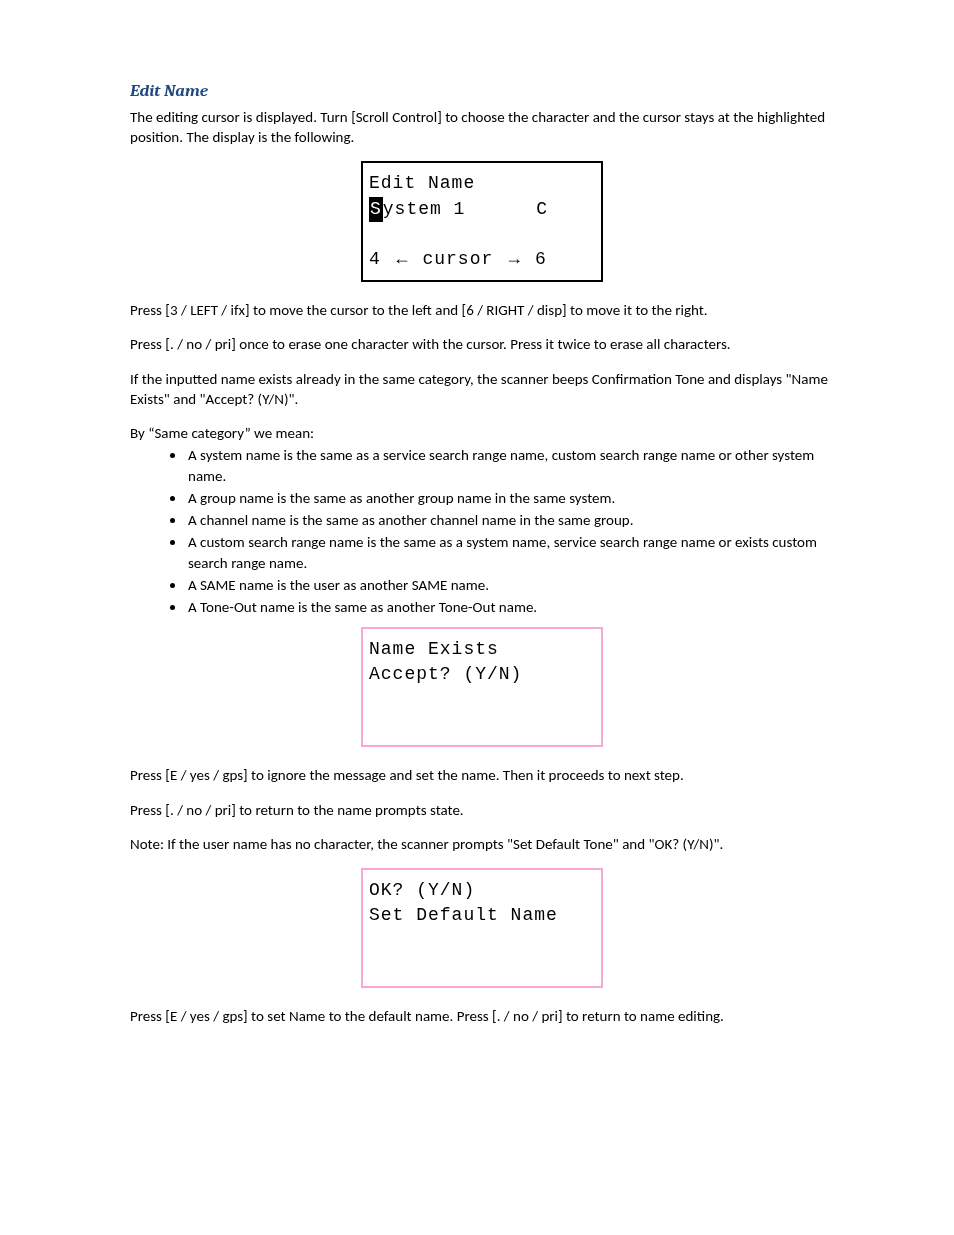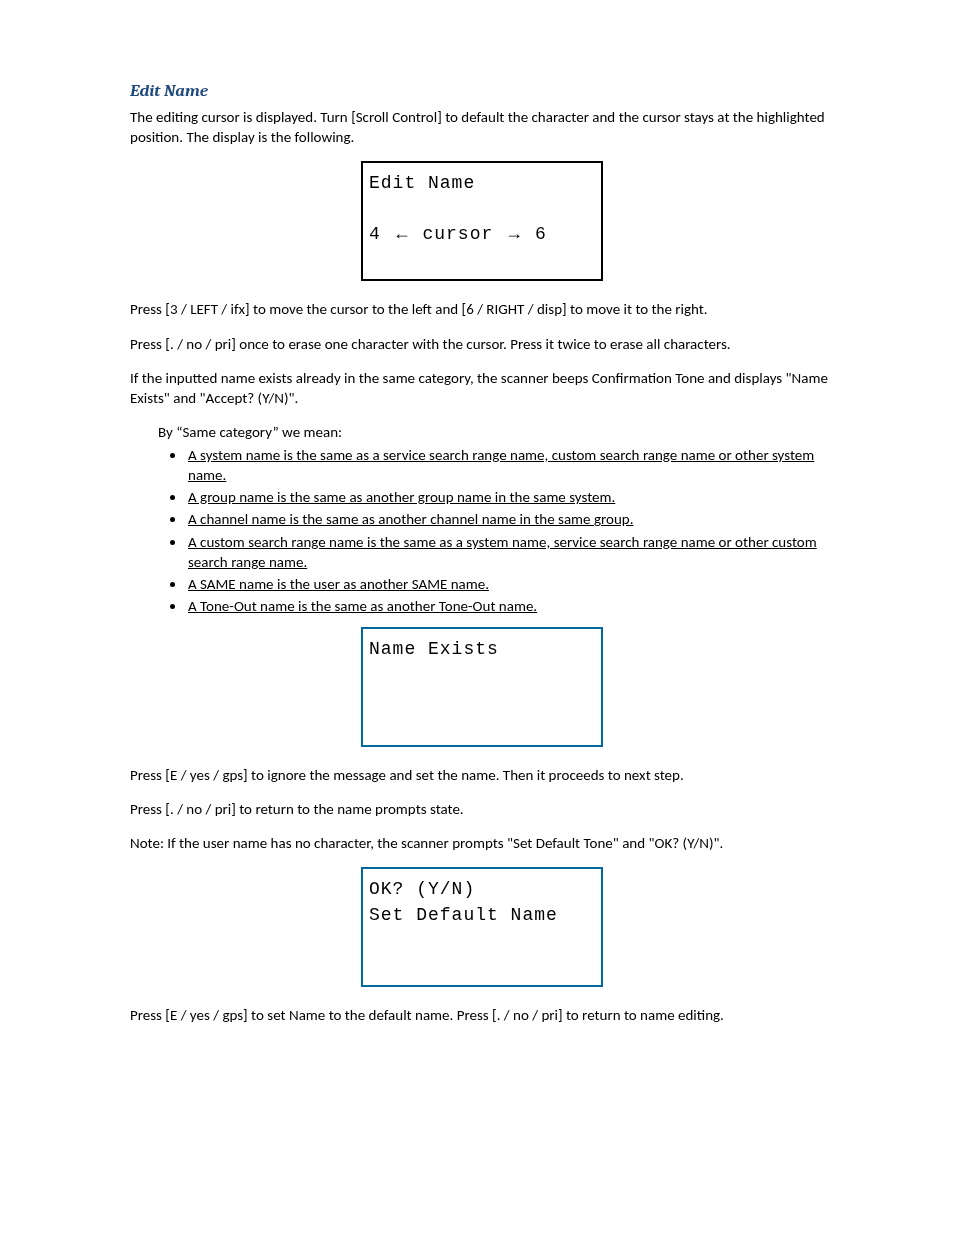--- a/index.html
+++ b/index.html
@@ -15,25 +15,24 @@
   }
   h2.section-heading {
     font-family: Cambria, "Times New Roman", serif;
     font-style: italic;
     font-weight: bold;
     color: #1f497d;
     font-size: 17px;
     margin: 0 0 4px 0;
   }
   p { margin: 0 0 14px 0; }
-  .tight { margin-bottom: 2px; margin-left: 28px; }
+  .tight { margin-bottom: 2px; }
   ul {
     margin: 0 0 10px 0;
     padding-left: 56px;
-    text-decoration: underline;
   }
   li {
     margin-bottom: 2px;
     padding-left: 2px;
   }
   .lcd {
     width: 242px;
     border: 2px solid #000;
     margin: 6px auto 18px auto;
     padding: 8px 6px 8px 6px;
@@ -48,60 +47,62 @@
   .lcd .spacer { height: 24px; }
   .inv {
     background: #000;
     color: #fff;
     padding: 0 1px;
     display: inline-block;
   }
   .arrow { font-family: Arial, sans-serif; letter-spacing: 0; }
   .lcd2, .lcd3 {
     width: 242px;
-    border: 2px solid #0369a1;
+    border: 2px solid #f9a8d4;
     margin: 6px auto 18px auto;
     padding: 8px 6px 8px 6px;
     font-family: "Courier New", monospace;
     font-size: 18px;
     line-height: 1.4;
     letter-spacing: 1px;
     box-sizing: border-box;
     min-height: 120px;
   }
 </style>
 </head>
 <body>
 
 <h2 class="section-heading">Edit Name</h2>
 
-<p>The editing cursor is displayed. Turn [Scroll Control] to default the character and the cursor stays at the highlighted position. The display is the following.</p>
+<p>The editing cursor is displayed. Turn [Scroll Control] to choose the character and the cursor stays at the highlighted position. The display is the following.</p>
 
 <div class="lcd">
   <div class="row">Edit Name</div>
+  <div class="row"><span class="inv">S</span><span>ystem 1</span><span>      </span><span>C</span></div>
   <div class="spacer"></div>
   <div class="row"><span>4</span> <span class="arrow">←</span> <span>cursor</span> <span class="arrow">→</span> <span>6</span></div>
 </div>
 
 <p>Press [3 / LEFT / ifx] to move the cursor to the left and [6 / RIGHT / disp] to move it to the right.</p>
 <p>Press [. / no / pri] once to erase one character with the cursor. Press it twice to erase all characters.</p>
 <p>If the inputted name exists already in the same category, the scanner beeps Confirmation Tone and displays "Name Exists" and "Accept? (Y/N)".</p>
 <p class="tight">By “Same category” we mean:</p>
 
 <ul>
   <li>A system name is the same as a service search range name, custom search range name or other system name.</li>
   <li>A group name is the same as another group name in the same system.</li>
   <li>A channel name is the same as another channel name in the same group.</li>
-  <li>A custom search range name is the same as a system name, service search range name or other custom search range name.</li>
+  <li>A custom search range name is the same as a system name, service search range name or exists custom search range name.</li>
   <li>A SAME name is the user as another SAME name.</li>
   <li>A Tone-Out name is the same as another Tone-Out name.</li>
 </ul>
 
 <div class="lcd2">
   <div class="row">Name Exists</div>
+  <div class="row">  Accept? (Y/N)</div>
 </div>
 
 <p>Press [E / yes / gps] to ignore the message and set the name. Then it proceeds to next step.</p>
 <p>Press [. / no / pri] to return to the name prompts state.</p>
 <p>Note: If the user name has no character, the scanner prompts "Set Default Tone" and "OK? (Y/N)".</p>
 
 <div class="lcd3">
   <div class="row"> OK? (Y/N)</div>
   <div class="row">Set Default Name</div>
 </div>

